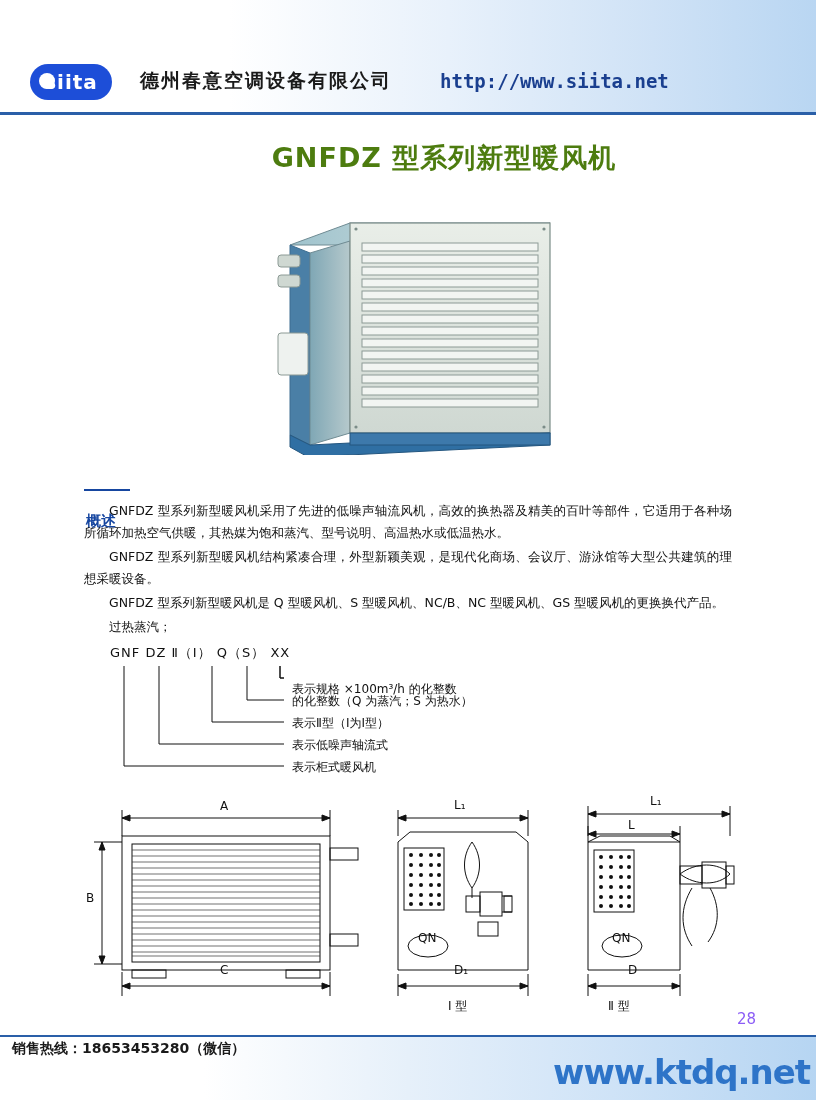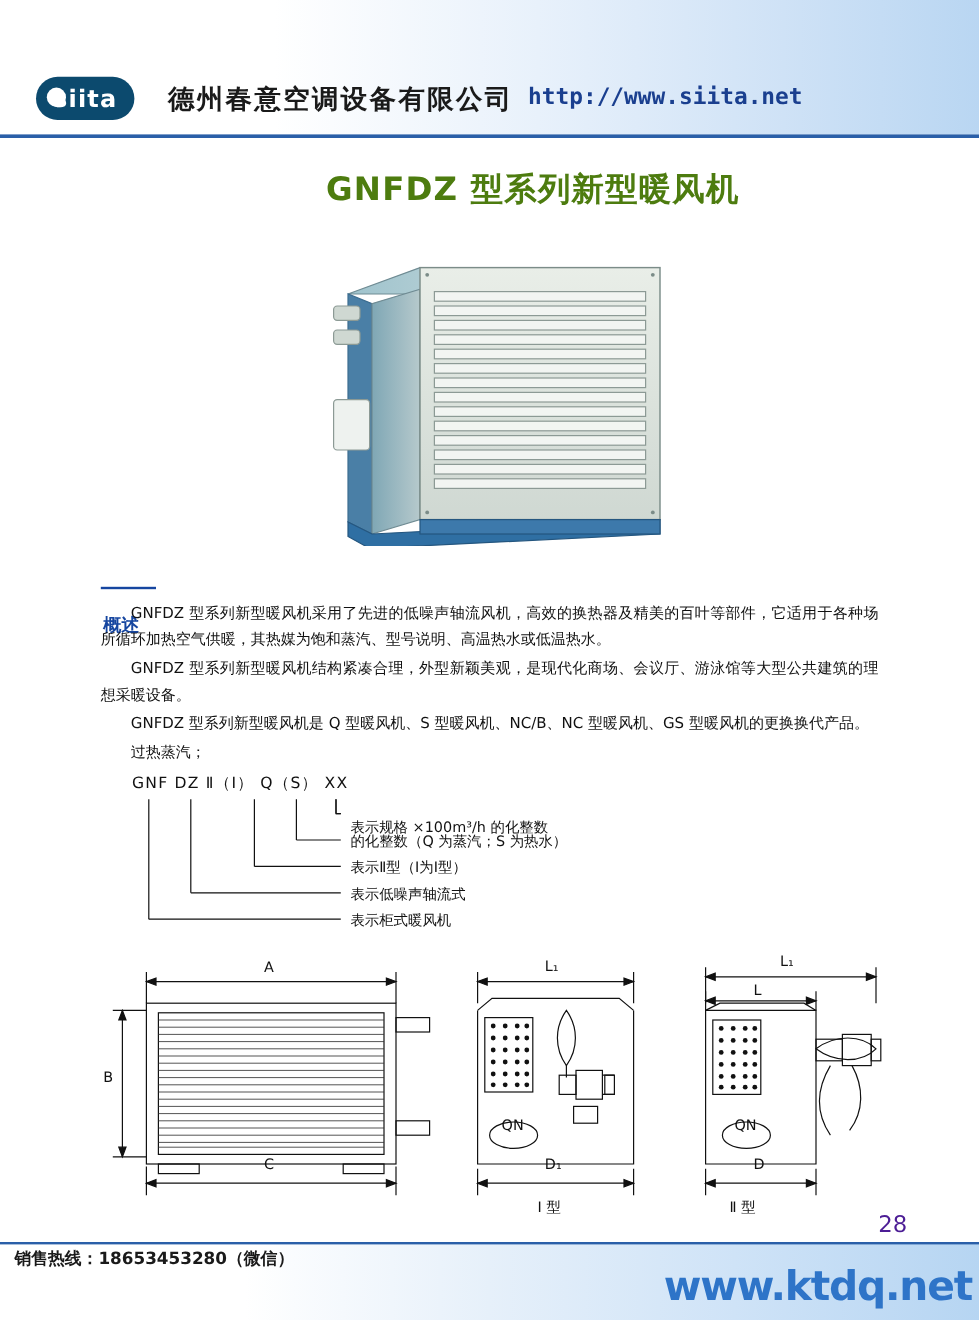--- a/index.html
+++ b/index.html
@@ -14,35 +14,35 @@
   .header-band{
     position:absolute;left:0;top:0;width:816px;height:112px;
     background:linear-gradient(to right,#ffffff 0%,#ffffff 28%,#e8f1fb 55%,#cfe2f6 80%,#b9d6f2 100%);
   }
   .header-rule{
     position:absolute;left:0;top:112px;width:816px;height:3px;
     background:#2a5fa8;
   }
   .logo{
     position:absolute;left:30px;top:64px;width:82px;height:36px;
-    background:#0c4a6e;border-radius:18px/18px;
+    background:#1d4ed8;border-radius:18px/18px;
   }
   .logo .logo-text{
     position:absolute;left:0;top:0;width:82px;height:36px;
     color:#ffffff;font-size:20px;font-weight:bold;
     display:flex;align-items:center;justify-content:center;
     letter-spacing:1px;font-family:"DejaVu Sans", sans-serif;
   }
   .logo .logo-dot{
     position:absolute;left:9px;top:9px;width:16px;height:16px;border-radius:50%;
     background:#ffffff;
   }
   .company-name{
     position:absolute;left:140px;top:68px;
-    font-size:22px;font-weight:bold;color:#1a1a1a;
+    font-size:19px;font-weight:bold;color:#1a1a1a;
     font-family:"DejaVu Sans","Liberation Sans",sans-serif;
     letter-spacing:2px;
   }
   .company-url{
     position:absolute;left:440px;top:70px;
     font-size:19px;font-weight:bold;color:#1a3f8f;
     font-family:"DejaVu Sans Mono","Liberation Mono",monospace;
     letter-spacing:0px;
   }
   
@@ -91,21 +91,21 @@
   }
   
   .drawings{position:absolute;left:80px;top:796px;width:680px;height:220px;}
   .caption{
     position:absolute;font-size:12px;color:#111;
     font-family:"DejaVu Sans","Liberation Sans",sans-serif;
   }
   
   .page-number{
     position:absolute;right:60px;top:1010px;
-    font-size:19px;color:#4c1d95;
+    font-size:15px;color:#8b5cf6;
     font-family:"DejaVu Sans","Liberation Sans",sans-serif;
   }
   
   .footer-band{
     position:absolute;left:0;top:1035px;width:816px;height:65px;
     background:linear-gradient(to right,#ffffff 0%,#ffffff 25%,#e6f0fa 50%,#cfe3f7 75%,#b6d5f2 100%);
   }
   .footer-rule{
     position:absolute;left:0;top:1035px;width:816px;height:2px;background:#2a5fa8;
   }

